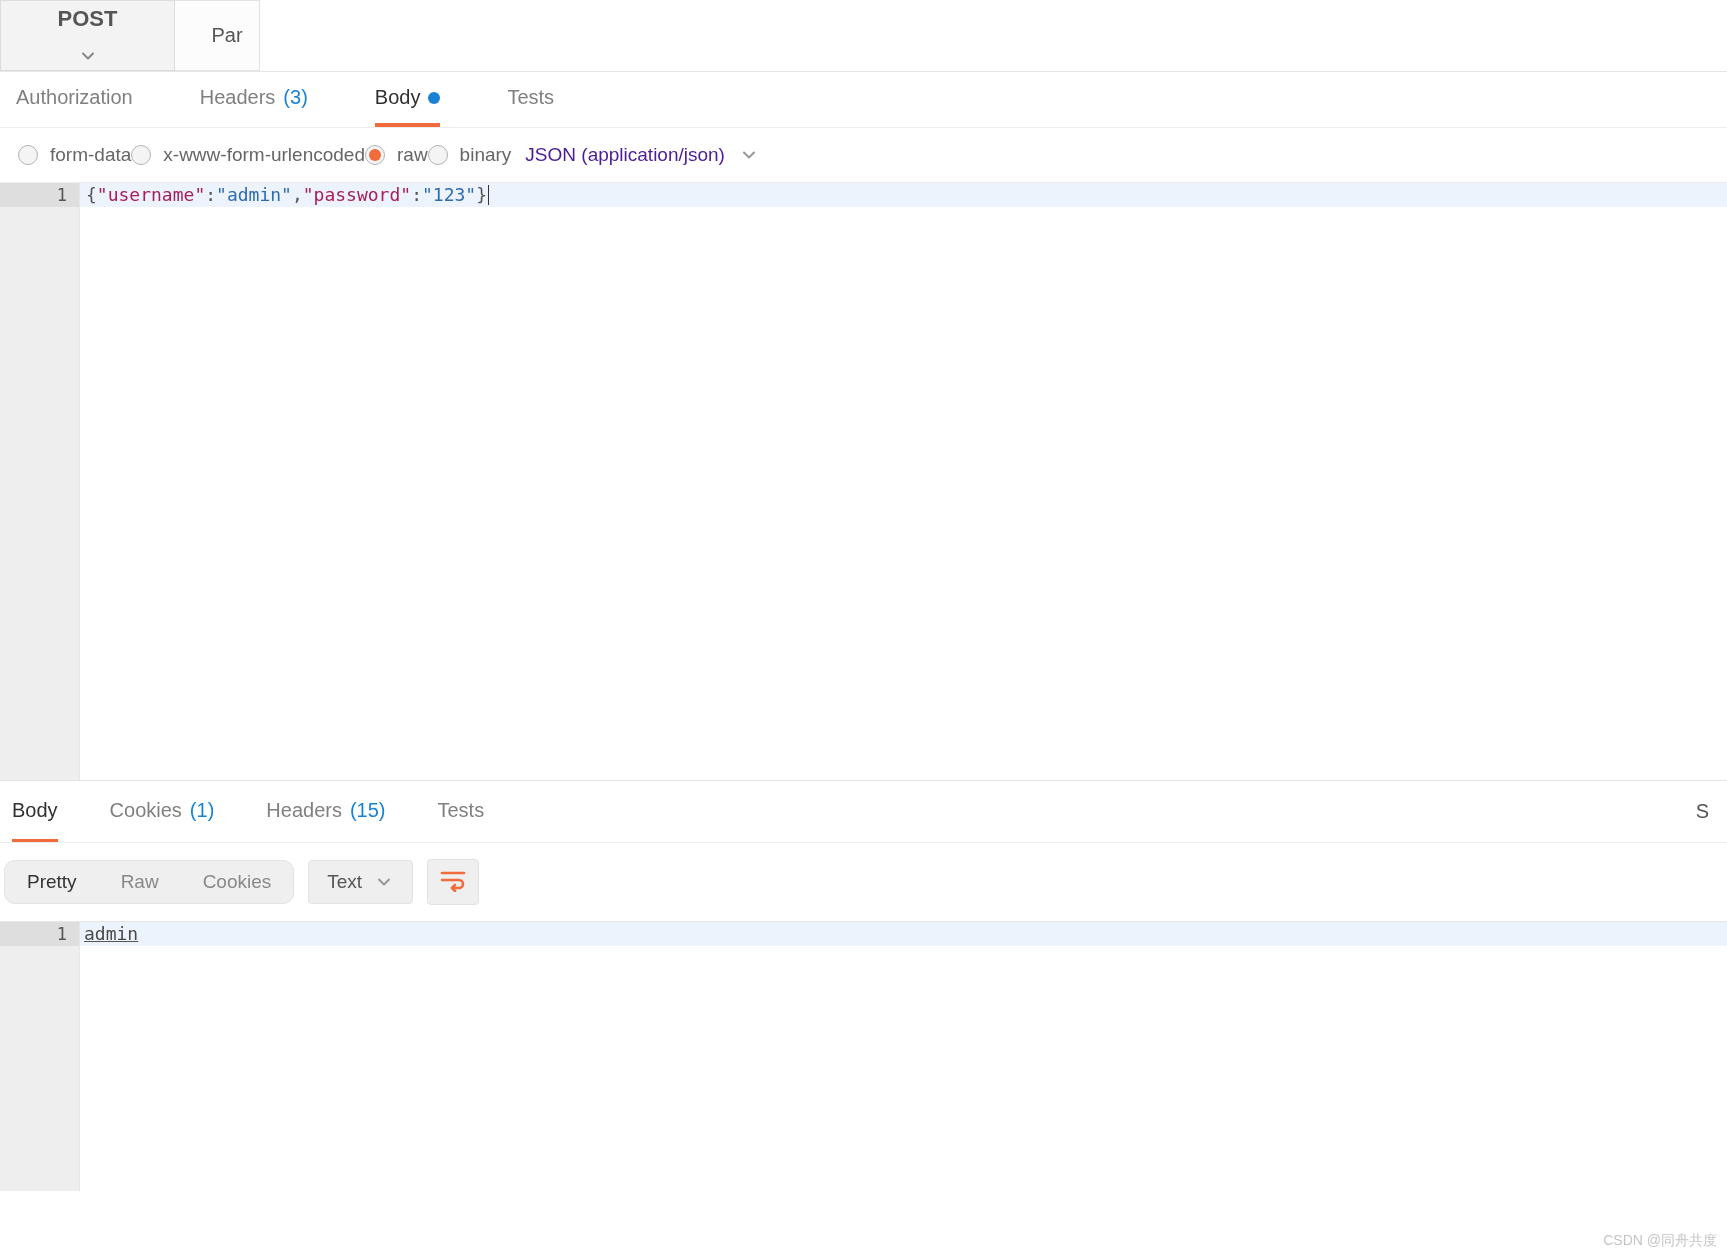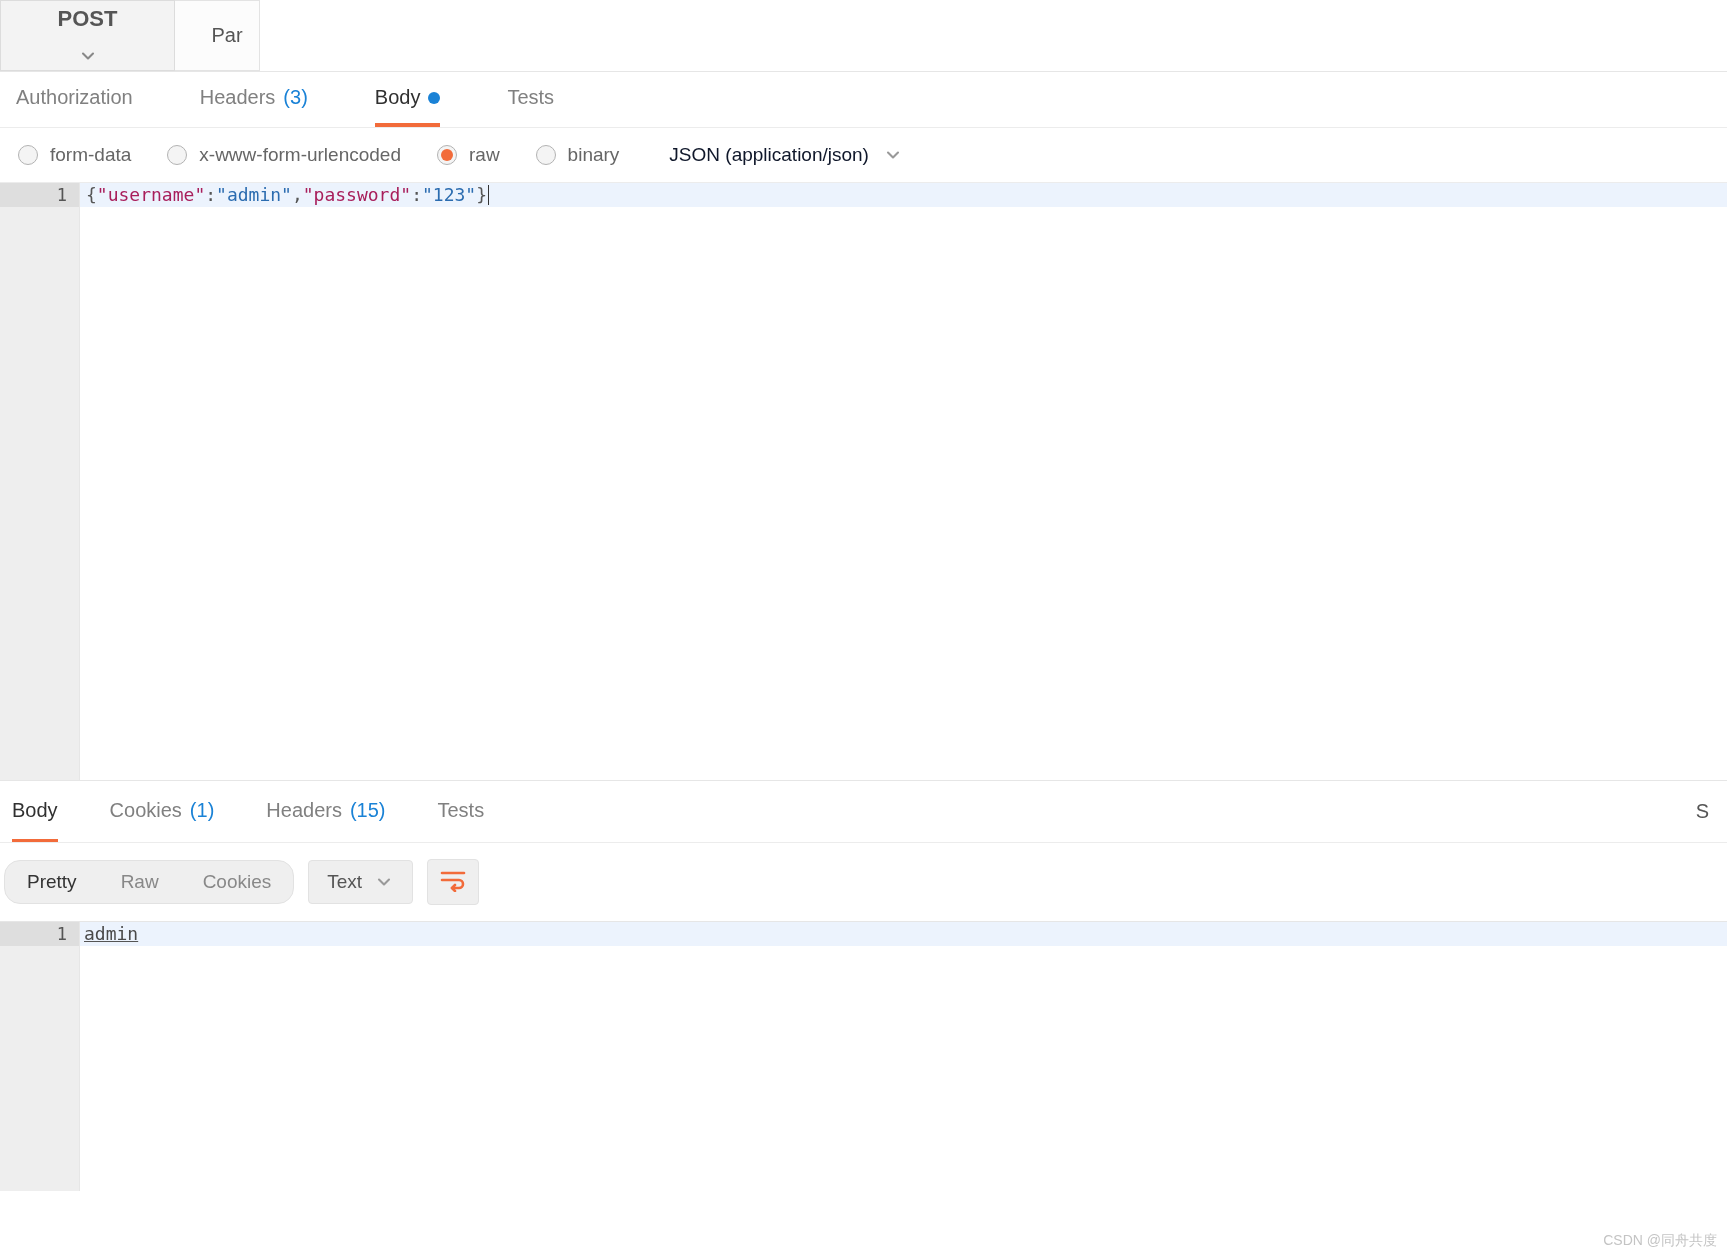--- a/index.html
+++ b/index.html
@@ -79,39 +79,38 @@
   .tab-count { color: #1a82d6; }
   .blue-dot {
     width: 12px; height: 12px; border-radius: 50%; background: #1a82d6;
     display: inline-block;
   }
 
   
   .body-type-row {
     display: flex;
     align-items: center;
-    gap: 36px;
     padding: 16px 18px;
     font-size: 19px;
     color: #666;
     border-bottom: 1px solid #ececec;
   }
   .radio {
     display: flex; align-items: center; gap: 12px; cursor: pointer;
   }
   .radio-dot {
     width: 20px; height: 20px; border: 1px solid #b3b3b3; border-radius: 50%;
     display: inline-flex; align-items: center; justify-content: center;
     background: #f4f4f4;
   }
   .radio.selected .radio-dot::after {
     content: ""; width: 12px; height: 12px; border-radius: 50%; background: #f26b3a;
   }
   .content-type-select {
-    display: flex; align-items: center; gap: 14px; color: #0f172a; cursor: pointer;
+    display: flex; align-items: center; gap: 14px; color: #4c1d95; cursor: pointer;
     margin-left: 14px;
   }
 
   
   .editor {
     display: flex;
     height: 598px;
     border-bottom: 1px solid #e6e6e6;
   }
   .gutter {
@@ -177,21 +176,21 @@
   }
 
   
   .resp-toolbar {
     display: flex;
     align-items: center;
     gap: 14px;
     padding: 16px 4px;
   }
   .seg-group {
-    display: flex; background: #efefef; border: 1px solid #e2e2e2; border-radius: 16px;
+    display: flex; background: #efefef; border: 1px solid #e2e2e2; border-radius: 11px;
     overflow: hidden;
   }
   .seg-btn {
     padding: 10px 22px; color: #888; font-size: 19px; cursor: pointer;
   }
   .seg-btn.active { color: #333; }
   .dropdown-btn {
     display: flex; align-items: center; gap: 12px;
     padding: 10px 18px; background: #efefef; border: 1px solid #e2e2e2; border-radius: 4px;
     color: #555; font-size: 19px; cursor: pointer;

